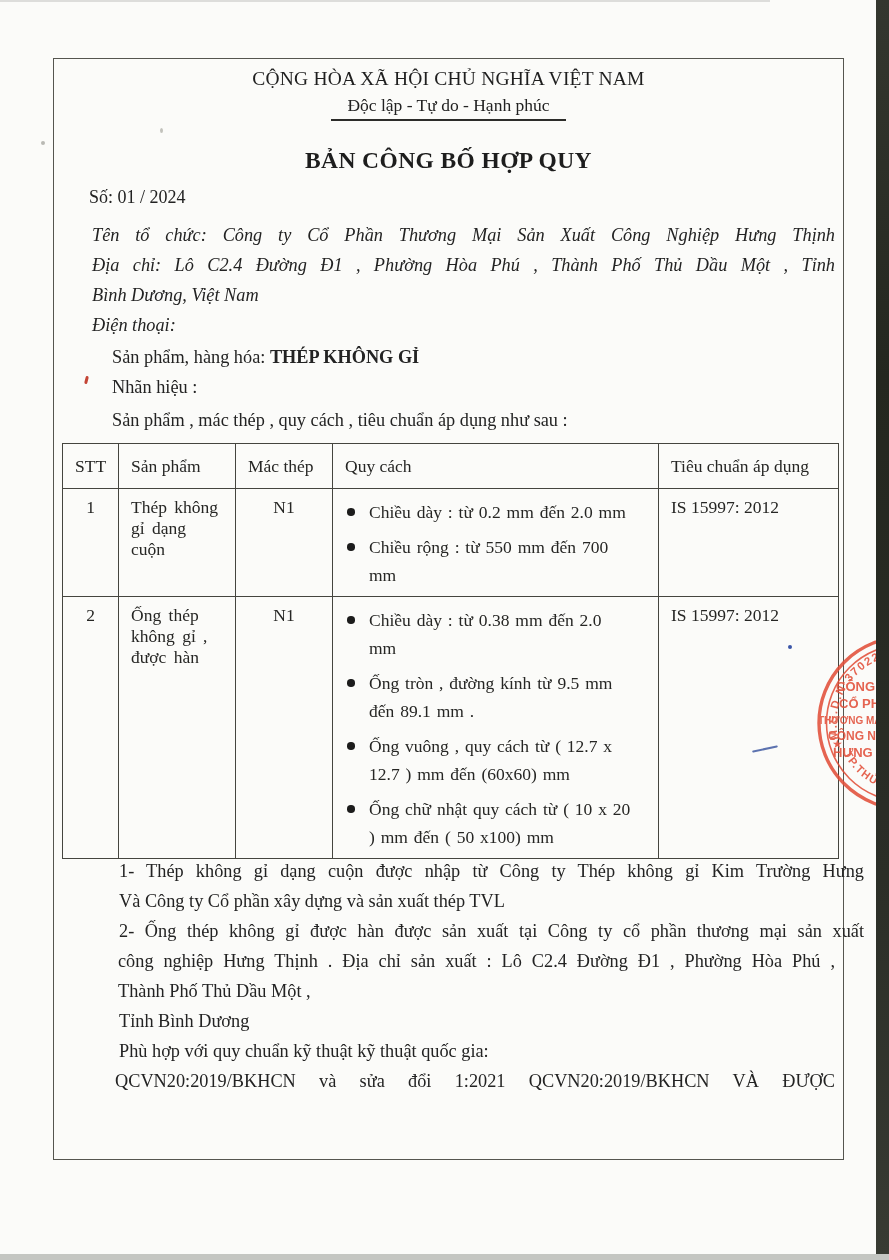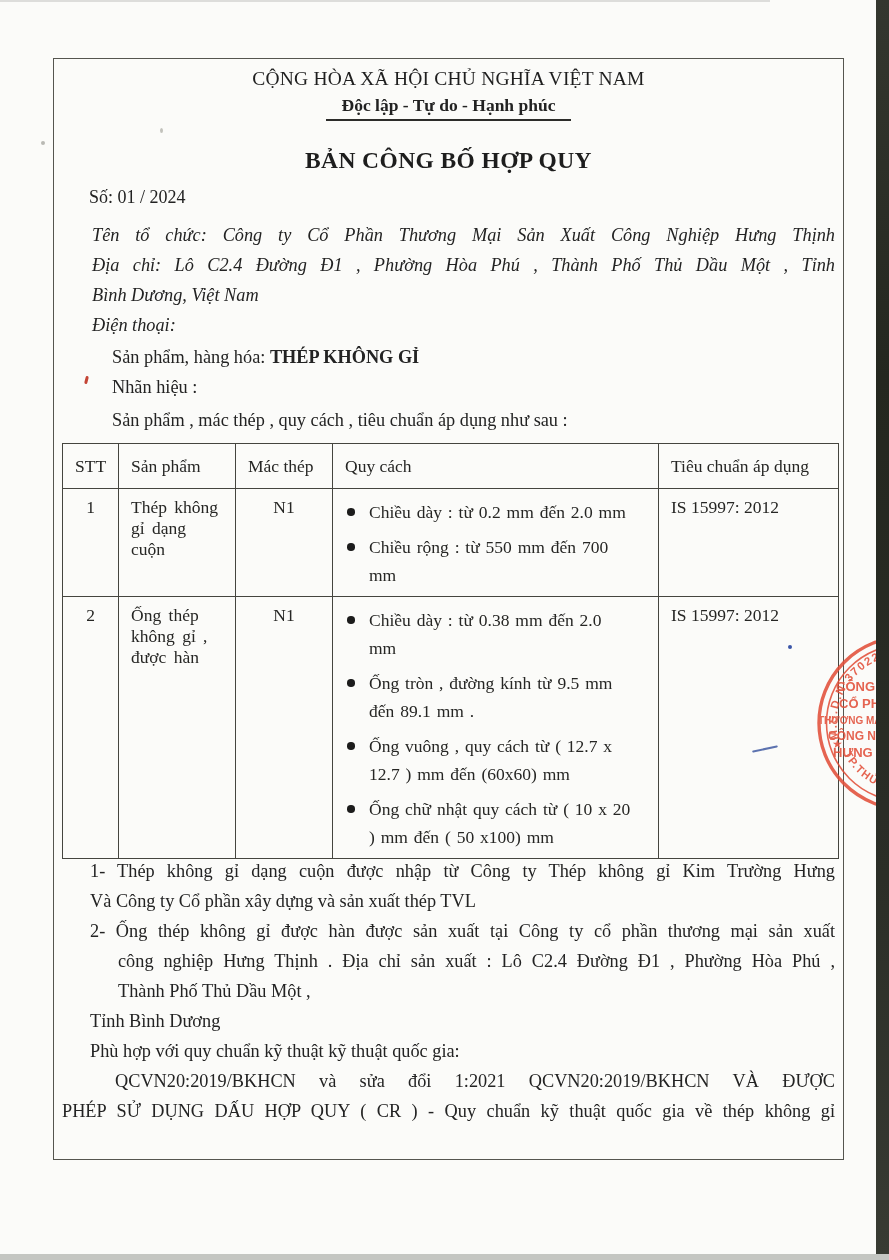--- a/index.html
+++ b/index.html
@@ -12,21 +12,21 @@
   .edge-top{position:absolute;left:0;top:0;width:770px;height:2px;background:#dddddb;}
   .edge-right{position:absolute;left:876px;top:0;width:13px;height:1255px;
     background:linear-gradient(180deg,#34372f,#24271f 30%,#2b2e27 70%,#383b33);z-index:9;}
   .edge-bottom{position:absolute;left:0;top:1254px;width:889px;height:6px;background:#c4c6c2;z-index:9;}
 
   .frame{position:absolute;left:53px;top:58px;width:791px;height:1102px;
     border:1.6px solid #55554f;box-sizing:border-box;}
 
   .doc-header{position:absolute;left:53px;top:68px;width:791px;text-align:center;}
   .national{font-weight:normal;font-size:19.5px;letter-spacing:.2px;color:#1f1f1f;}
-  .motto{display:inline-block;margin-top:5px;font-weight:bold;font-size:17.5px;
+  .motto{display:inline-block;margin-top:5px;font-weight:normal;font-size:17.5px;
     border-bottom:2.2px solid #2c2c2a;padding:0 16px 3px;}
   .doc-title{position:absolute;left:53px;top:147px;width:791px;text-align:center;
     font-weight:bold;font-size:23.5px;letter-spacing:.4px;color:#1d1d1d;}
   .doc-number{position:absolute;left:53px;top:187px;width:791px;font-size:18px;padding-left:36px;}
 
   .bodytext{font-size:18.3px;line-height:30px;color:#232323;}
   .org{position:absolute;left:92px;top:220px;width:743px;font-style:italic;}
   .jl{text-align:justify;text-align-last:justify;}
 
   .product{position:absolute;left:112px;top:342px;width:726px;}
@@ -46,21 +46,21 @@
   td.qc{padding:9px 8px 0 10px;}
   td.tc{padding:8px 6px 0 12px;}
   ul.qc-list{list-style:none;margin:0;padding:0;}
   ul.qc-list li{position:relative;padding-left:26px;margin-bottom:7px;line-height:28px;
     white-space:pre-line;word-spacing:1.5px;}
   ul.qc-list li::before{content:"";position:absolute;left:4px;top:10px;width:7.5px;height:7.5px;
     background:#1c1c1c;border-radius:50%;}
 
   .notes{position:absolute;left:0;top:856px;width:889px;}
   .notes div{line-height:30px;}
-  .n-90{margin-left:90px;width:745px;}
+  .n-90{margin-left:119px;width:745px;}
   .n-118{margin-left:118px;width:717px;}
   .n-115{margin-left:115px;width:720px;}
   .n-62{margin-left:62px;width:773px;}
 
   
   .stamp-clip{position:absolute;left:806px;top:628px;width:70px;height:196px;
     overflow:hidden;z-index:5;opacity:.88;}
   .stamp-clip svg{display:block;}
   .stamp-text{font-family:"Liberation Sans","DejaVu Sans",sans-serif;font-weight:bold;}
 
@@ -159,21 +159,20 @@
 
 <div class="notes bodytext">
   <div class="n-90 jl">1- Thép không gỉ dạng cuộn được nhập từ Công ty Thép không gỉ Kim Trường Hưng</div>
   <div class="n-90">Và Công ty Cổ phần xây dựng và sản xuất thép TVL</div>
   <div class="n-90 jl">2- Ống thép không gỉ được hàn được sản xuất tại Công ty cổ phần thương mại sản xuất</div>
   <div class="n-118 jl">công nghiệp Hưng Thịnh . Địa chỉ sản xuất : Lô C2.4 Đường Đ1 , Phường Hòa Phú ,</div>
   <div class="n-118">Thành Phố Thủ Dầu Một ,</div>
   <div class="n-90">Tỉnh Bình Dương</div>
   <div class="n-90">Phù hợp với quy chuẩn kỹ thuật kỹ thuật quốc gia:</div>
   <div class="n-115 jl">QCVN20:2019/BKHCN và sửa đổi 1:2021 QCVN20:2019/BKHCN VÀ ĐƯỢC</div>
-  <div class="n-62 jl">PHÉP SỬ DỤNG DẤU HỢP QUY ( CR ) -  Quy chuẩn kỹ thuật quốc gia về thép không gỉ</div>
 </div>
 
 <div class="stamp-clip">
   <svg width="220" height="196" viewBox="0 0 220 196">
     <g stroke="#e2503a" fill="none">
       <circle cx="99" cy="95" r="86" stroke-width="3.4"></circle>
       <circle cx="99" cy="95" r="78.5" stroke-width="1.6"></circle>
     </g>
     <defs>
       <path id="rimTop" d="M 33,113 A 68 68 0 0 1 99,27"></path>

